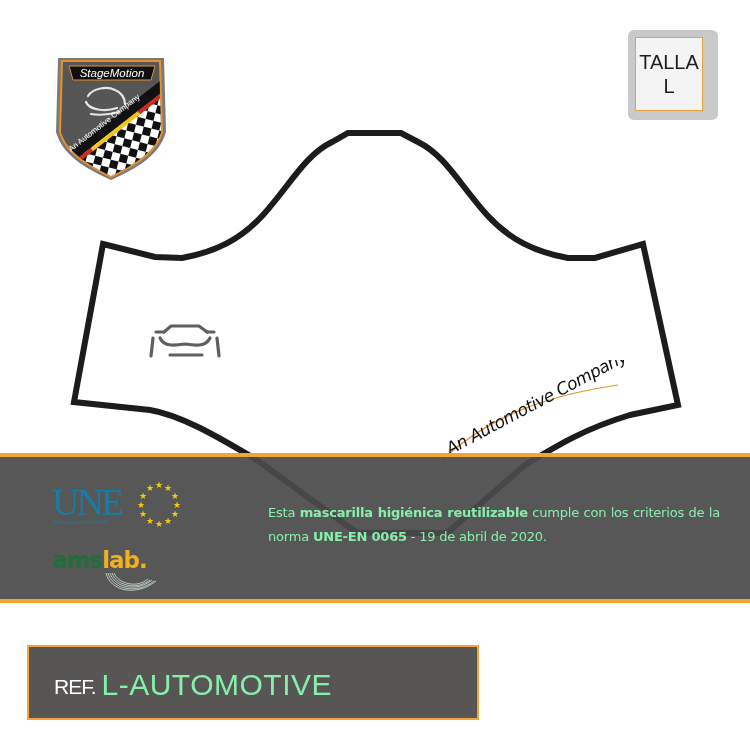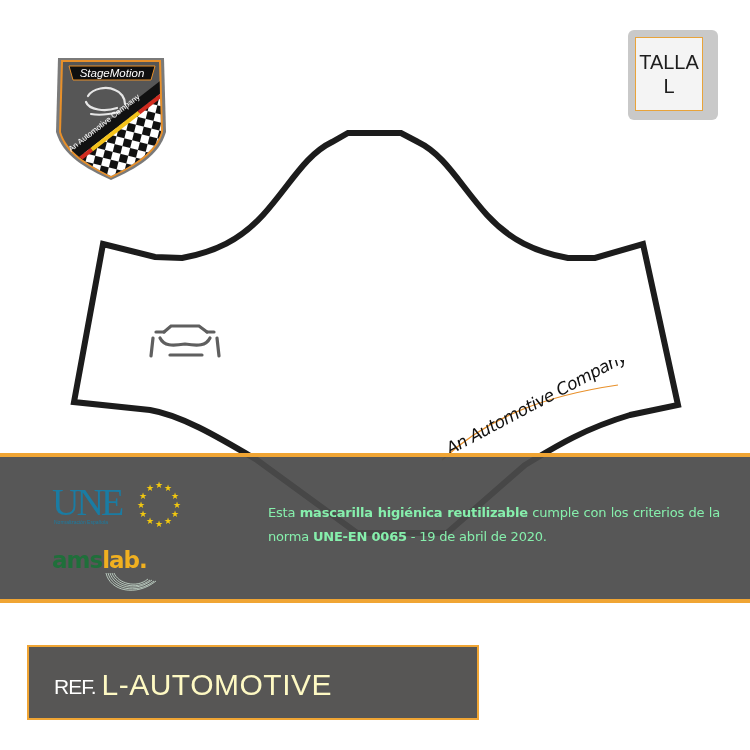--- a/index.html
+++ b/index.html
@@ -49,21 +49,21 @@
     }
     .banner-text b { font-weight: bold; }
 
     
     .ref-box {
       left: 27px; top: 645px; width: 452px; height: 75px;
       background: #575655; border: 2px solid #f0a534; box-sizing: border-box;
       display: flex; align-items: center;
     }
     .ref-prefix { color: #fff; font-family: "Liberation Sans", sans-serif; font-size: 21px; margin-left: 25px; margin-top: 8px; letter-spacing: -1px; }
-    .ref-value { color: #fef9c3; font-family: "Liberation Sans", sans-serif; font-size: 30px; margin-left: 6px; margin-top: 4px; letter-spacing: 0.5px; }
+    .ref-value { color: #86efac; font-family: "Liberation Sans", sans-serif; font-size: 30px; margin-left: 6px; margin-top: 4px; letter-spacing: 0.5px; }
   </style>
 </head>
 <body>
 
 <svg id="mask-svg" class="abs" viewBox="0 0 750 750">
   <path d="M 103 244 L 155 257 L 182 258 C 215 252 240 240 263 215 C 290 185 305 155 332 142 L 348 133 L 401 133 L 418 142 C 445 155 460 185 487 215 C 510 240 535 252 568 258 L 595 258 L 643 244 L 678 405 L 630 415 C 580 430 550 450 525 465 L 447 533 L 357 533 L 257 460 C 215 435 180 415 150 410 L 74 402 Z" fill="none" stroke="#1c1c1c" stroke-width="6" stroke-linejoin="miter"></path>
 </svg>
 
 <svg id="badge" class="abs" viewBox="0 0 112 128">
   <defs>

